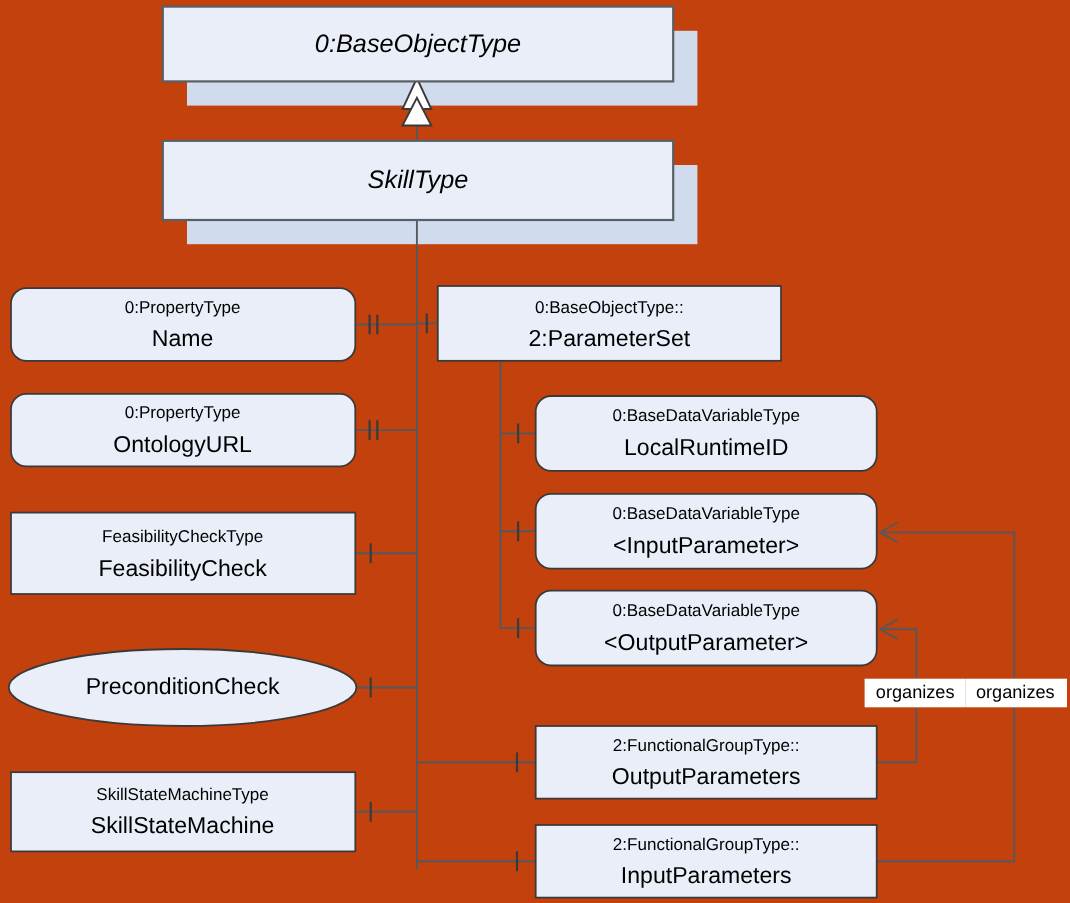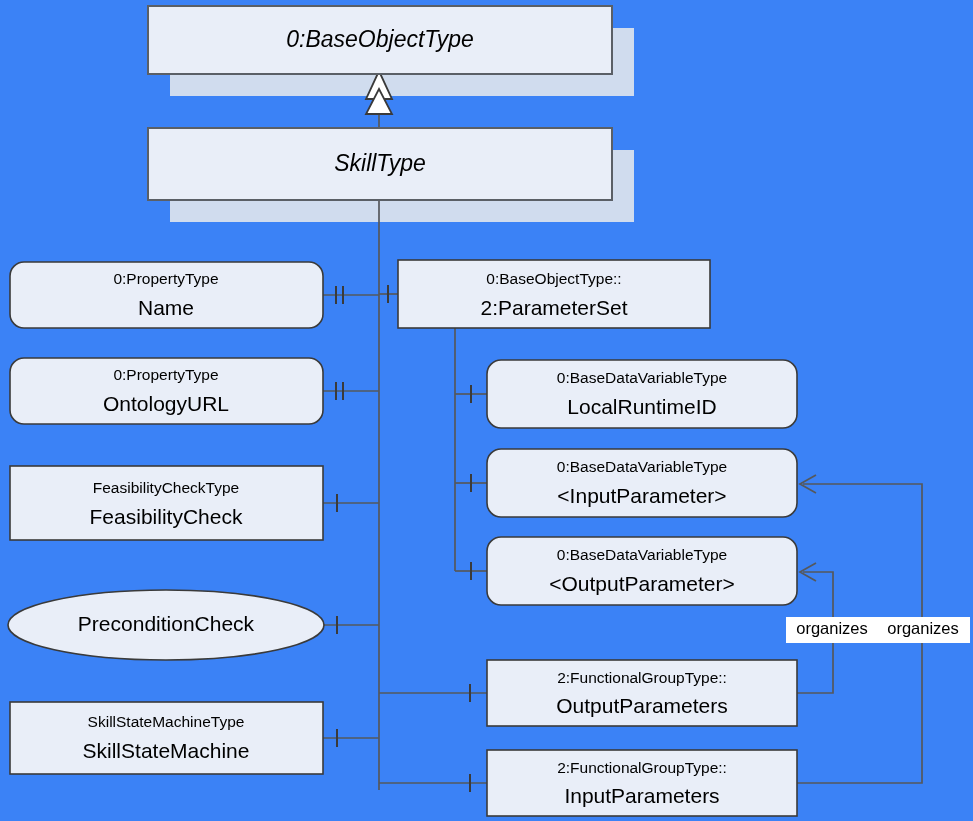--- a/index.html
+++ b/index.html
@@ -4,21 +4,21 @@
 <style>
   html, body {
     margin: 0;
     padding: 0;
     background: #ffffff;
   }
   #diagram-root {
     position: relative;
     width: 973px;
     height: 821px;
-    background: #3b82f6;
+    background: #c2410c;
     font-family: "Liberation Sans", sans-serif;
     overflow: hidden;
   }
   svg.diagram-svg {
     position: absolute;
     left: 0;
     top: 0;
     width: 973px;
     height: 821px;
     display: block;

